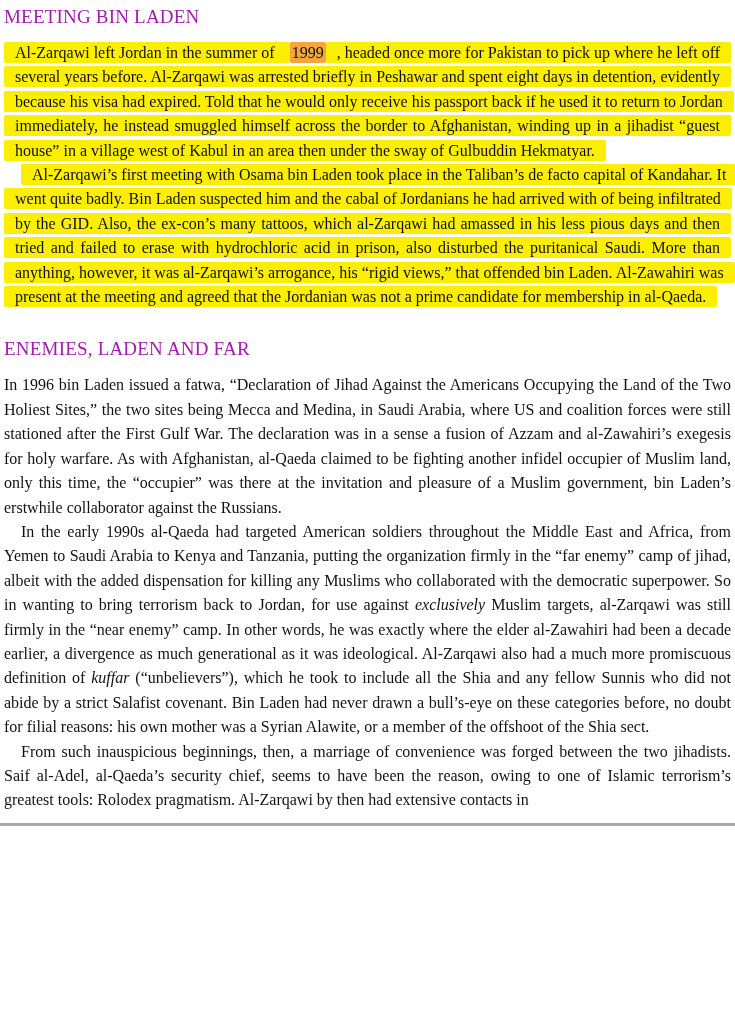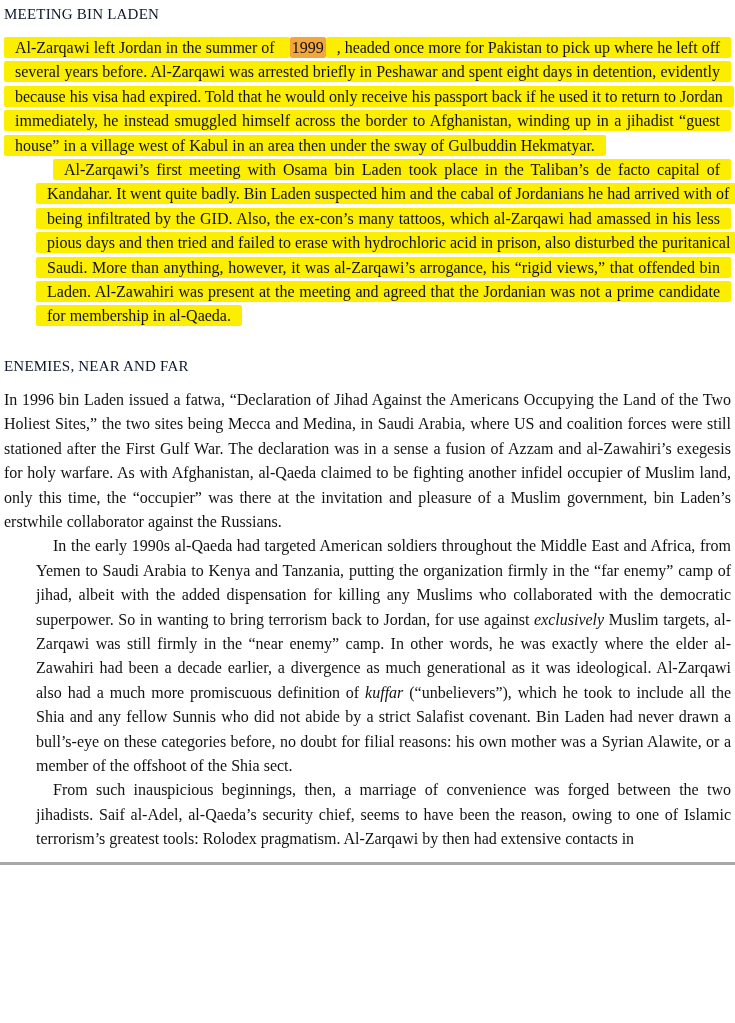--- a/index.html
+++ b/index.html
@@ -11,35 +11,35 @@
   }
   .page {
     box-sizing: border-box;
     width: 735px;
     height: 1023px;
     padding: 6px 4px 0 4px;
     font-family: "Liberation Serif", "DejaVu Serif", serif;
     color: #121212;
   }
   .heading {
-    font-size: 15px;
+    font-size: 19px;
     font-weight: 400;
     letter-spacing: 0.2px;
     margin: 0 0 13px 0;
-    color: #0f172a;
+    color: #a21caf;
     font-family: "Liberation Serif", "DejaVu Serif", serif;
   }
   .para + .heading { margin-top: 29px; }
   .para {
     margin: 0;
     font-size: 16px;
     line-height: 24.4px;
     text-align: justify;
   }
-  .para.indent { text-indent: 17px; margin-left: 32px; }
+  .para.indent { text-indent: 17px; }
   .hl-yellow {
     background: var(--hl-yellow, #fcee00);
     padding: 2px 11px;
     border-radius: 2px;
     -webkit-box-decoration-break: clone;
     box-decoration-break: clone;
   }
   .hl-orange {
     background: var(--hl-orange, #f2a63c);
     padding: 2px 2px;
@@ -56,19 +56,19 @@
   }
 </style>
 </head>
 <body style="background: rgb(255, 255, 255);">
 
 <div class="page">
   <div>
       <h2 class="heading">MEETING BIN LADEN</h2>
       <p class="para"><span class="hl-yellow">Al-Zarqawi left Jordan in the summer of </span><span class="hl-orange">1999</span><span class="hl-yellow">, headed once more for Pakistan to pick up where he left off several years before. Al-Zarqawi was arrested briefly in Peshawar and spent eight days in detention, evidently because his visa had expired. Told that he would only receive his passport back if he used it to return to Jordan immediately, he instead smuggled himself across the border to Afghanistan, winding up in a jihadist “guest house” in a village west of Kabul in an area then under the sway of Gulbuddin Hekmatyar.</span></p>
       <p class="para indent"><span class="hl-yellow">Al-Zarqawi’s first meeting with Osama bin Laden took place in the Taliban’s de facto capital of Kandahar. It went quite badly. Bin Laden suspected him and the cabal of Jordanians he had arrived with of being infiltrated by the GID. Also, the ex-con’s many tattoos, which al-Zarqawi had amassed in his less pious days and then tried and failed to erase with hydrochloric acid in prison, also disturbed the puritanical Saudi. More than anything, however, it was al-Zarqawi’s arrogance, his “rigid views,” that offended bin Laden. Al-Zawahiri was present at the meeting and agreed that the Jordanian was not a prime candidate for membership in al-Qaeda.</span></p>
-      <h2 class="heading">ENEMIES, NEAR AND FAR</h2>
+      <h2 class="heading">ENEMIES, LADEN AND FAR</h2>
       <p class="para"><span>In 1996 bin Laden issued a fatwa, “Declaration of Jihad Against the Americans Occupying the Land of the Two Holiest Sites,” the two sites being Mecca and Medina, in Saudi Arabia, where US and coalition forces were still stationed after the First Gulf War. The declaration was in a sense a fusion of Azzam and al-Zawahiri’s exegesis for holy warfare. As with Afghanistan, al-Qaeda claimed to be fighting another infidel occupier of Muslim land, only this time, the “occupier” was there at the invitation and pleasure of a Muslim government, bin Laden’s erstwhile collaborator against the Russians.</span></p>
       <p class="para indent"><span>In the early 1990s al-Qaeda had targeted American soldiers throughout the Middle East and Africa, from Yemen to Saudi Arabia to Kenya and Tanzania, putting the organization firmly in the “far enemy” camp of jihad, albeit with the added dispensation for killing any Muslims who collaborated with the democratic superpower. So in wanting to bring terrorism back to Jordan, for use against </span><span class="italic">exclusively</span><span> Muslim targets, al-Zarqawi was still firmly in the “near enemy” camp. In other words, he was exactly where the elder al-Zawahiri had been a decade earlier, a divergence as much generational as it was ideological. Al-Zarqawi also had a much more promiscuous definition of </span><span class="italic">kuffar</span><span> (“unbelievers”), which he took to include all the Shia and any fellow Sunnis who did not abide by a strict Salafist covenant. Bin Laden had never drawn a bull’s-eye on these categories before, no doubt for filial reasons: his own mother was a Syrian Alawite, or a member of the offshoot of the Shia sect.</span></p>
       <p class="para indent"><span>From such inauspicious beginnings, then, a marriage of convenience was forged between the two jihadists. Saif al-Adel, al-Qaeda’s security chief, seems to have been the reason, owing to one of Islamic terrorism’s greatest tools: Rolodex pragmatism. Al-Zarqawi by then had extensive contacts in</span></p>
       <div class="page-divider"></div>
     </div>
 </div>
 
 </body></html>

